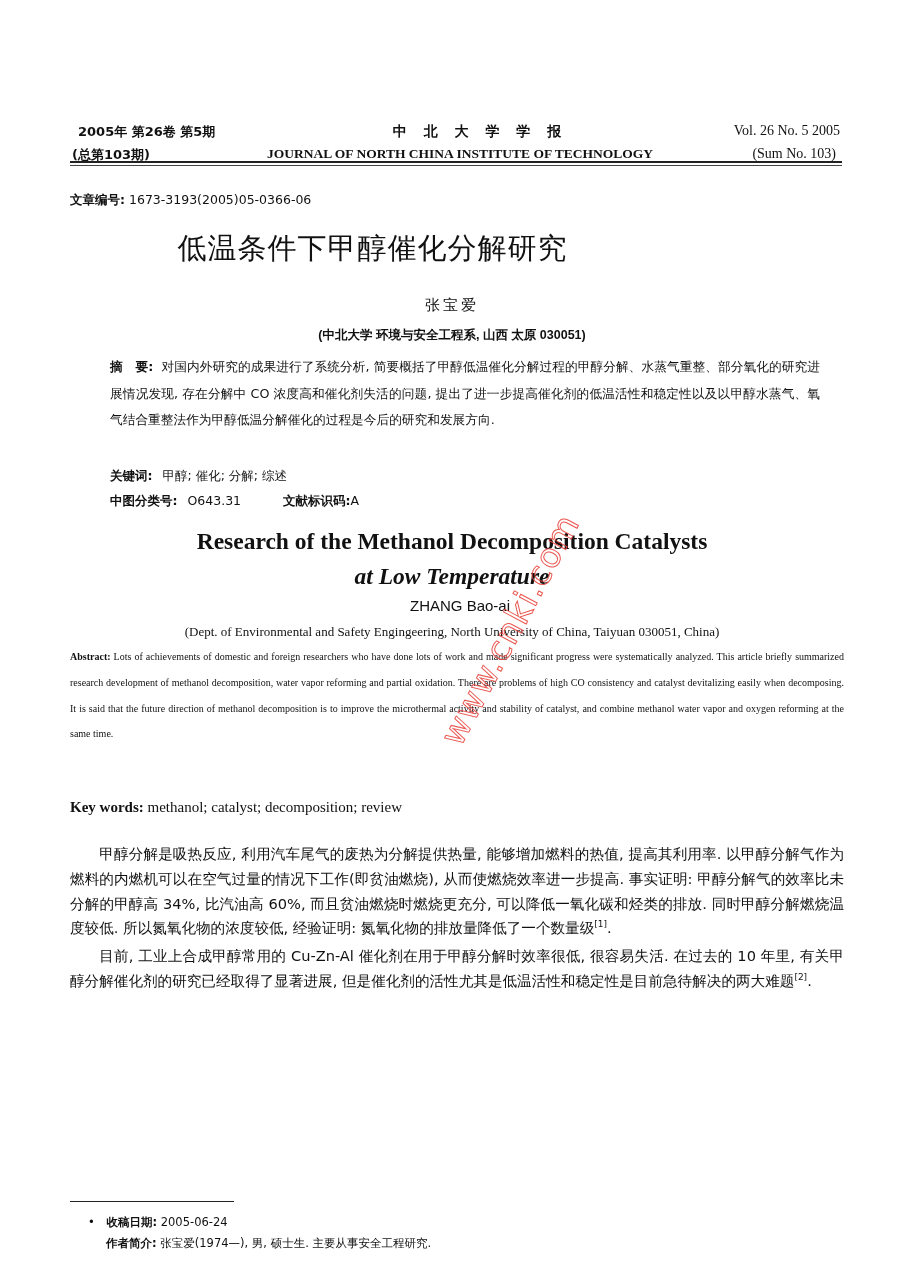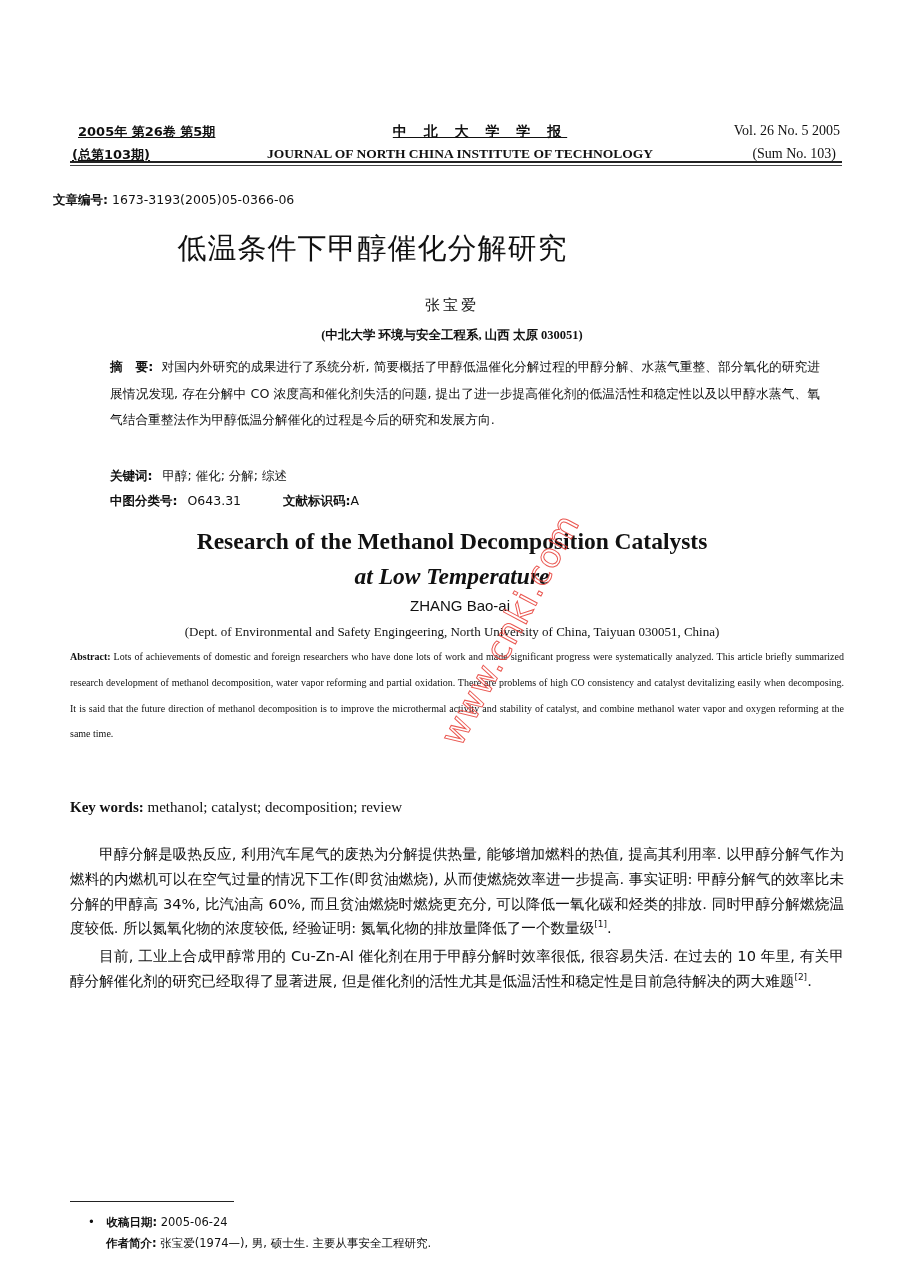--- a/index.html
+++ b/index.html
@@ -1,26 +1,26 @@
 <!DOCTYPE html>
 <html><head>
 <meta charset="utf-8">
 <style>
   html, body { margin:0; padding:0; background:#ffffff; }
   body { width:904px; height:1262px; position:relative; overflow:hidden; color:#111; font-family:"DejaVu Serif", serif; }
   .abs { position:absolute; }
   .hdr { font-family:"Liberation Serif", serif; font-weight:bold; font-size:13.5px; }
-  .hdr-cn { font-family:"DejaVu Sans", sans-serif; font-weight:bold; font-size:13px;text-decoration:underline; }
+  .hdr-cn { font-family:"DejaVu Sans", sans-serif; font-weight:bold; font-size:13px; }
   .rule-thick { position:absolute; left:70px; width:772px; height:2px; background:#222; top:161px; }
   .rule-thin { position:absolute; left:70px; width:772px; height:1px; background:#444; top:165px; }
   .small-cn { font-family:"DejaVu Sans", sans-serif; font-size:12.5px; }
   .bold { font-weight:bold; }
   .title-cn { font-family:"DejaVu Sans", sans-serif; font-size:29px; left:0; width:745px; text-align:center; letter-spacing:1px; }
   .author-cn { font-family:"DejaVu Sans", sans-serif; font-weight:normal; font-size:15px; left:0; width:904px; text-align:center; letter-spacing:3px; }
-  .affil-cn { font-family:Liberation Serif, serif; font-weight:bold; font-size:12.5px; left:0; width:904px; text-align:center; }
+  .affil-cn { font-family:Liberation Sans, sans-serif; font-weight:bold; font-size:12.5px; left:0; width:904px; text-align:center; }
   .abs-cn { font-family:"DejaVu Sans", sans-serif; font-size:12.7px; line-height:26.5px; left:110px; width:710px; text-align:justify; }
   .abs-cn .lbl { font-weight:bold; margin-right:8px; }
   .title-en { font-family:"Liberation Serif", serif; font-weight:bold; font-size:23.5px; left:0; width:904px; text-align:center; }
   .author-en { font-family:Liberation Sans, sans-serif; font-size:15px; left:8px; width:904px; text-align:center; }
   .affil-en { font-family:"Liberation Serif", serif; font-size:13px; left:0; width:904px; text-align:center; }
   .abs-en { font-family:"Liberation Serif", serif; font-size:10px; line-height:25.8px; left:70px; width:774px; text-align:justify; }
   .abs-en .lbl, .kw-en .lbl { font-weight:bold; }
   .kw-en { font-family:"Liberation Serif", serif; font-size:15px; left:70px; }
   .body-cn { font-family:"DejaVu Sans", sans-serif; font-size:14.6px; line-height:24.8px; left:70px; width:774px; text-align:justify; }
   .body-cn p { margin:0 0 3px 0; text-indent:2em; }
@@ -35,21 +35,21 @@
 
 <div class="abs hdr-cn" style="left:78px; top:123px;">2005年 第26卷 第5期</div>
 <div class="abs hdr-cn" style="left:72px; top:146px; font-weight:bold;">(总第103期)</div>
 <div class="abs hdr-cn" style="left:300px; width:360px; text-align:center; top:123px; font-size:14px; letter-spacing:6px;">中 北 大 学 学 报</div>
 <div class="abs hdr" style="left:250px; width:420px; text-align:center; top:146px; font-size:13.5px;">JOURNAL OF NORTH CHINA INSTITUTE OF TECHNOLOGY</div>
 <div class="abs hdr" style="left:680px; width:160px; text-align:right; top:123px; font-weight:normal; font-size:14px;">Vol. 26  No. 5  2005</div>
 <div class="abs hdr" style="left:680px; width:156px; text-align:right; top:146px; font-weight:normal; font-size:14px;">(Sum No. 103)</div>
 <div class="rule-thick"></div>
 <div class="rule-thin"></div>
 
-<div class="abs small-cn" style="left:53px; top:192px;">
+<div class="abs small-cn" style="left:70px; top:192px;">
   <span class="bold">文章编号</span><span class="bold">:</span>
   <span>1673-3193(2005)05-0366-06</span>
 </div>
 
 <div class="abs title-cn" style="top:229px;">低温条件下甲醇催化分解研究</div>
 <div class="abs author-cn" style="top:296px;">张宝爱</div>
 <div class="abs affil-cn" style="top:327px;">(中北大学 环境与安全工程系, 山西 太原 030051)</div>
 
 <div class="abs abs-cn" style="top:354px;">
   <span class="lbl">摘　要:</span><span>对国内外研究的成果进行了系统分析, 简要概括了甲醇低温催化分解过程的甲醇分解、水蒸气重整、部分氧化的研究进展情况发现, 存在分解中 CO 浓度高和催化剂失活的问题, 提出了进一步提高催化剂的低温活性和稳定性以及以甲醇水蒸气、氧气结合重整法作为甲醇低温分解催化的过程是今后的研究和发展方向.</span>

